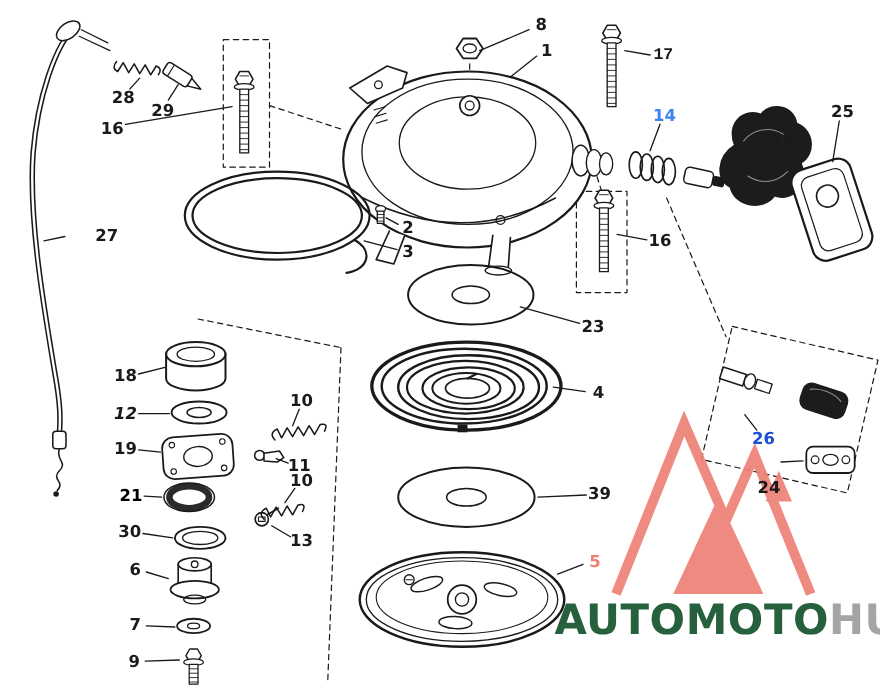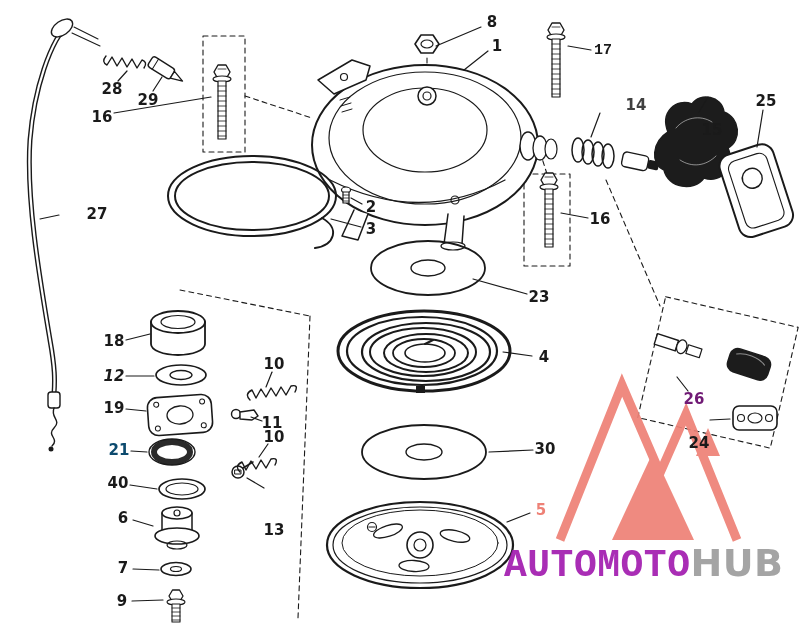--- a/index.html
+++ b/index.html
@@ -303,44 +303,44 @@
     </g>
   </svg>
 
   <div id="callout-layer">
       <span class="callout" style="left: 492px; top: 22px; color: rgb(26, 26, 26);">8</span>
       <span class="callout" style="left: 497px; top: 46px; color: rgb(26, 26, 26);">1</span>
       <span class="callout" style="left: 603px; top: 50px; color: rgb(26, 26, 26); font-family: Liberation Mono, monospace;">17</span>
       <span class="callout" style="left: 112px; top: 89px; color: rgb(26, 26, 26); text-align: right;">28</span>
       <span class="callout" style="left: 148px; top: 100px; color: rgb(26, 26, 26);">29</span>
       <span class="callout" style="left: 102px; top: 117px; color: rgb(26, 26, 26);">16</span>
-      <span class="callout" style="left: 604px; top: 105px; color: #404040; margin-left: 32px;">14</span>
+      <span class="callout" style="left: 604px; top: 105px; color: #3b82f6;">14</span>
       <span class="callout" style="left: 712px; top: 88px; color: rgb(26, 26, 26); margin-top: 42px;">15</span>
       <span class="callout" style="left: 766px; top: 101px; color: rgb(26, 26, 26);">25</span>
       <span class="callout" style="left: 371px; top: 207px; color: rgb(26, 26, 26);">2</span>
       <span class="callout" style="left: 371px; top: 229px; color: rgb(26, 26, 26);">3</span>
       <span class="callout" style="left: 600px; top: 219px; color: rgb(26, 26, 26);">16</span>
       <span class="callout" style="left: 69px; top: 214px; color: rgb(26, 26, 26); margin-left: 28px;">27</span>
       <span class="callout" style="left: 539px; top: 297px; color: rgb(26, 26, 26); text-align: center;">23</span>
       <span class="callout" style="left: 114px; top: 341px; color: rgb(26, 26, 26);">18</span>
       <span class="callout" style="left: 114px; top: 376px; color: rgb(26, 26, 26); font-style: italic;">12</span>
       <span class="callout" style="left: 274px; top: 364px; color: rgb(26, 26, 26);">10</span>
       <span class="callout" style="left: 544px; top: 357px; color: rgb(26, 26, 26);">4</span>
       <span class="callout" style="left: 114px; top: 408px; color: rgb(26, 26, 26);">19</span>
       <span class="callout" style="left: 272px; top: 423px; color: rgb(26, 26, 26); text-align: center;">11</span>
-      <span class="callout" style="left: 694px; top: 399px; color: #701a75;">26</span>
+      <span class="callout" style="left: 694px; top: 399px; color: #1d4ed8;">26</span>
       <span class="callout" style="left: 699px; top: 443px; color: rgb(26, 26, 26);">24</span>
-      <span class="callout" style="left: 119px; top: 450px; color: #0c4a6e;">21</span>
+      <span class="callout" style="left: 119px; top: 450px; color: #000000;">21</span>
       <span class="callout" style="left: 274px; top: 437px; color: rgb(26, 26, 26);">10</span>
-      <span class="callout" style="left: 545px; top: 449px; color: rgb(26, 26, 26);">30</span>
-      <span class="callout" style="left: 118px; top: 483px; color: rgb(26, 26, 26);">40</span>
-      <span class="callout" style="left: 274px; top: 491px; color: rgb(26, 26, 26); margin-top: 39px;">13</span>
+      <span class="callout" style="left: 545px; top: 449px; color: rgb(26, 26, 26);">39</span>
+      <span class="callout" style="left: 118px; top: 483px; color: rgb(26, 26, 26);">30</span>
+      <span class="callout" style="left: 274px; top: 491px; color: rgb(26, 26, 26);">13</span>
       <span class="callout" style="left: 123px; top: 518px; color: rgb(26, 26, 26);">6</span>
       <span class="callout" style="left: 541px; top: 510px; color: rgb(238, 129, 118);">5</span>
       <span class="callout" style="left: 123px; top: 568px; color: rgb(26, 26, 26);">7</span>
       <span class="callout" style="left: 122px; top: 601px; color: rgb(26, 26, 26);">9</span>
     </div>
 
   <div id="watermark-text">
-    <span style="color: #a21caf; font-family: Liberation Mono, monospace;">AUTOMOTO</span><span style="color: rgb(157, 157, 157);">HUB</span>
+    <span style="color: #14532d;">AUTOMOTO</span><span style="color: rgb(157, 157, 157);">HUB</span>
   </div>
 
 </div>
 
 </body></html>

